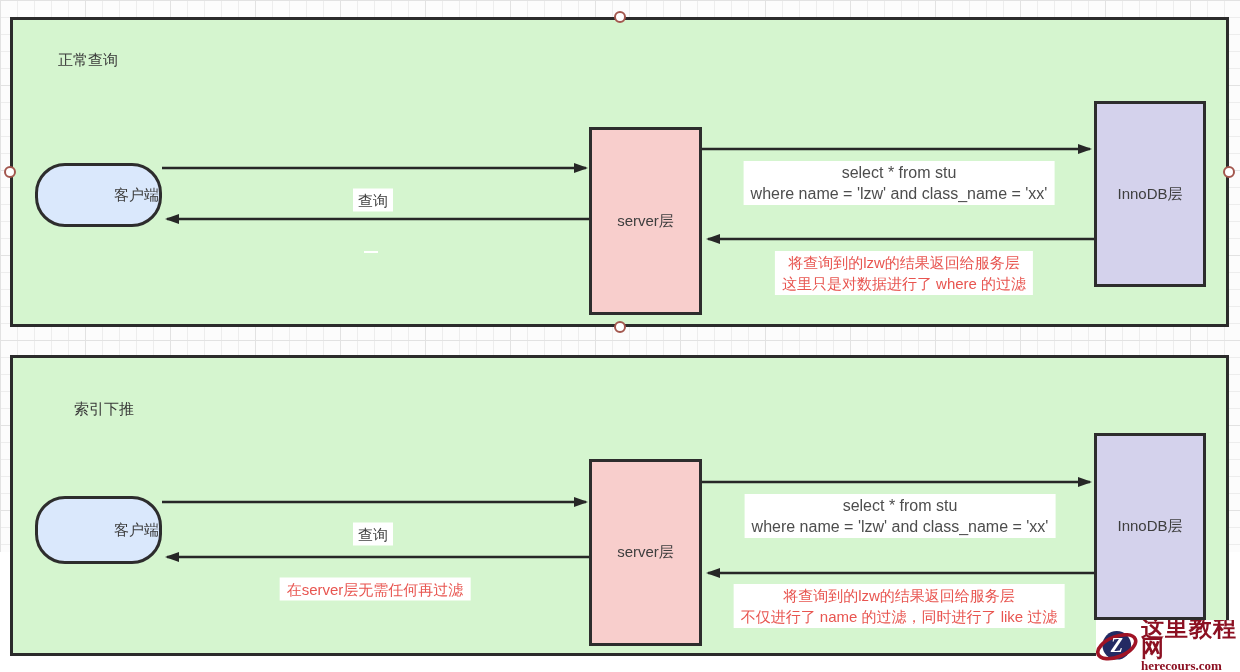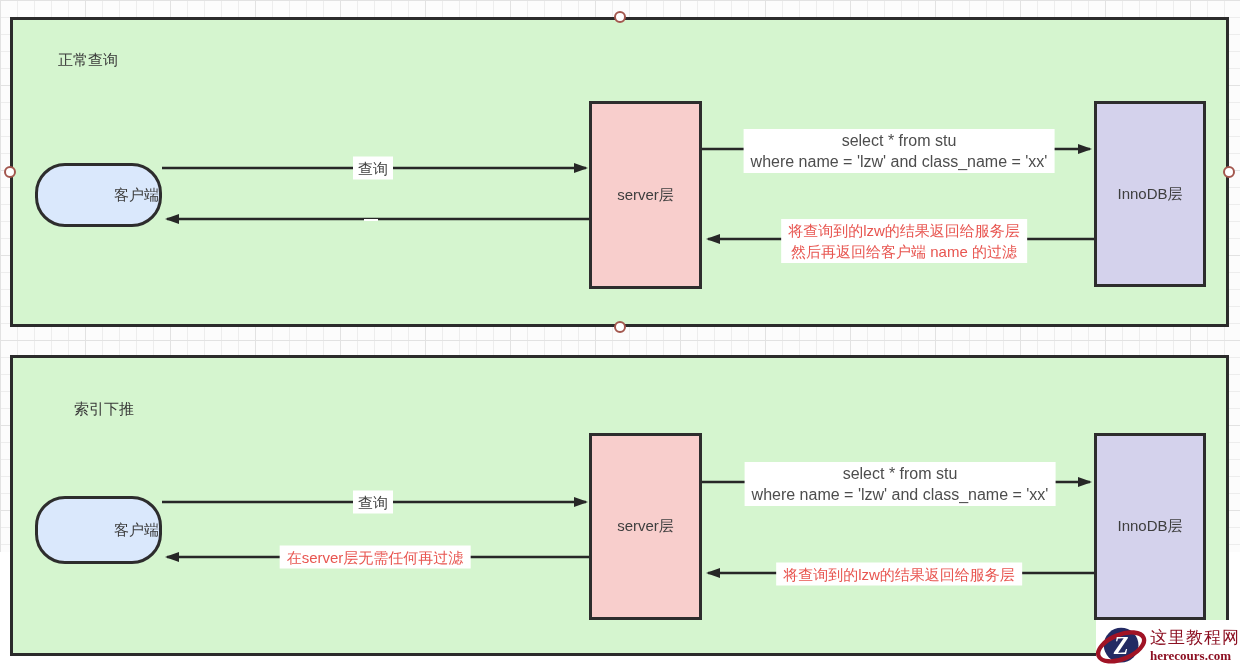--- a/index.html
+++ b/index.html
@@ -20,40 +20,40 @@
       linear-gradient(to bottom,#ededed 1px,transparent 1px);
     background-size:85px 85px,85px 85px,17px 17px,17px 17px;
   }
   .panel{position:absolute;background:var(--panel-green);border:3px solid var(--panel-border);}
   #panel-1{left:10px;top:17px;width:1219px;height:310px;}
   #panel-2{left:10px;top:355px;width:1219px;height:301px;}
   .panel-title{position:absolute;font-size:15px;color:#383838;white-space:nowrap;}
   .node{position:absolute;display:flex;align-items:center;justify-content:center;
         border:3px solid var(--node-border);font-size:15px;color:var(--dark-text);white-space:nowrap;}
   .client{background:var(--client-blue);border-radius:30px;justify-content:flex-end;}
-  .server{background:var(--server-pink);}
+  .server{background:var(--server-pink);margin-top:26px;}
   .innodb{background:var(--innodb-lavender);text-align:right;}
   #client-1{left:35px;top:163px;width:127px;height:64px;}
   #server-1{left:589px;top:101px;width:113px;height:188px;}
   #innodb-1{left:1094px;top:101px;width:112px;height:186px;}
   #client-2{left:35px;top:496px;width:127px;height:68px;}
   #server-2{left:589px;top:433px;width:113px;height:187px;}
   #innodb-2{left:1094px;top:433px;width:112px;height:187px;}
   #arrow-layer{position:absolute;left:0;top:0;width:1240px;height:672px;pointer-events:none;}
   .edge-label{position:absolute;transform:translate(-50%,-50%);background:#ffffff;
-              text-align:center;padding:1px 7px;font-size:15px;line-height:21px;white-space:nowrap;}
+              text-align:center;padding:1px 7px;font-size:15px;line-height:21px;white-space:nowrap;margin-top:32px;}
   .edge-label.red{color:var(--red-text);}
   .edge-label.dark{color:var(--sql-text);font-size:16px;line-height:21px;}
   .edge-label.query{color:var(--dark-text);padding:1px 5px;}
   .handle{position:absolute;width:12px;height:12px;border-radius:50%;background:#fff;
           border:2px solid var(--handle-ring);}
   #watermark{position:absolute;left:1096px;top:620px;width:144px;height:52px;background:#fff;
              display:flex;align-items:center;overflow:hidden;}
   .wm-text{display:flex;flex-direction:column;margin-left:2px;}
-  .wm-name{font-size:17px;font-weight:normal;color:var(--wm-maroon);letter-spacing:1px;line-height:20px;}
+  .wm-name{font-size:23px;font-weight:bold;color:var(--wm-maroon);letter-spacing:1px;line-height:20px;}
   .wm-url{font-family:Liberation Serif, serif;font-size:13px;font-weight:bold;
           color:var(--wm-maroon);line-height:16px;}
 </style>
 </head>
 <body>
 
 <div id="canvas">
 
   <div class="panel" id="panel-1"></div>
 
@@ -102,33 +102,34 @@
 
   <div class="edge-label query" style="left:373px;top:168px;">查询</div>
   <div class="edge-label red" style="left:371px;top:220px;">
   </div>
   <div class="edge-label dark" style="left:899px;top:151px;">
     <div>select * from stu</div>
     <div>where name = 'lzw' and class_name = 'xx'</div>
   </div>
   <div class="edge-label red" style="left:904px;top:241px;">
     <div>将查询到的lzw的结果返回给服务层</div>
-    <div>然后再返回给客户端 name 的过滤</div>
+    <div>这里只是对数据进行了 where 的过滤</div>
   </div>
 
   <div class="edge-label query" style="left:373px;top:502px;">查询</div>
   <div class="edge-label red" style="left:375px;top:557px;">
     <div>在server层无需任何再过滤</div>
   </div>
   <div class="edge-label dark" style="left:900px;top:484px;">
     <div>select * from stu</div>
     <div>where name = 'lzw' and class_name = 'xx'</div>
   </div>
   <div class="edge-label red" style="left:899px;top:574px;">
     <div>将查询到的lzw的结果返回给服务层</div>
+    <div>不仅进行了 name 的过滤，同时进行了 like 过滤</div>
   </div>
 
   <div class="handle" style="left:614px;top:11px;"></div>
   <div class="handle" style="left:4px;top:166px;"></div>
   <div class="handle" style="left:1223px;top:166px;"></div>
   <div class="handle" style="left:614px;top:321px;"></div>
 
   <div id="watermark">
     <svg width="52" height="50" viewBox="0 0 60 56">
       <circle cx="29" cy="27" r="20" fill="#232a63"></circle>

